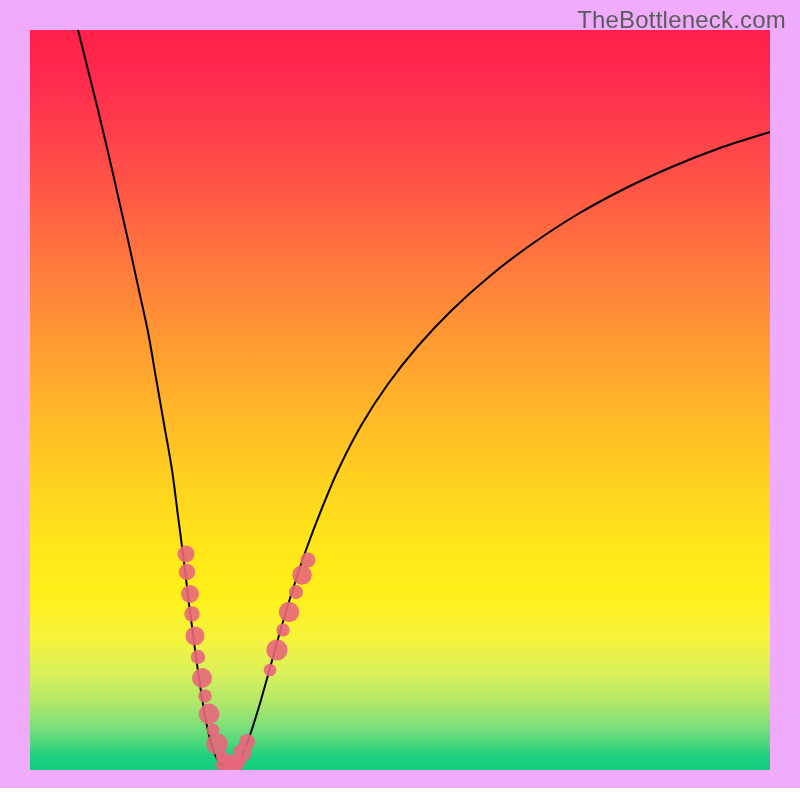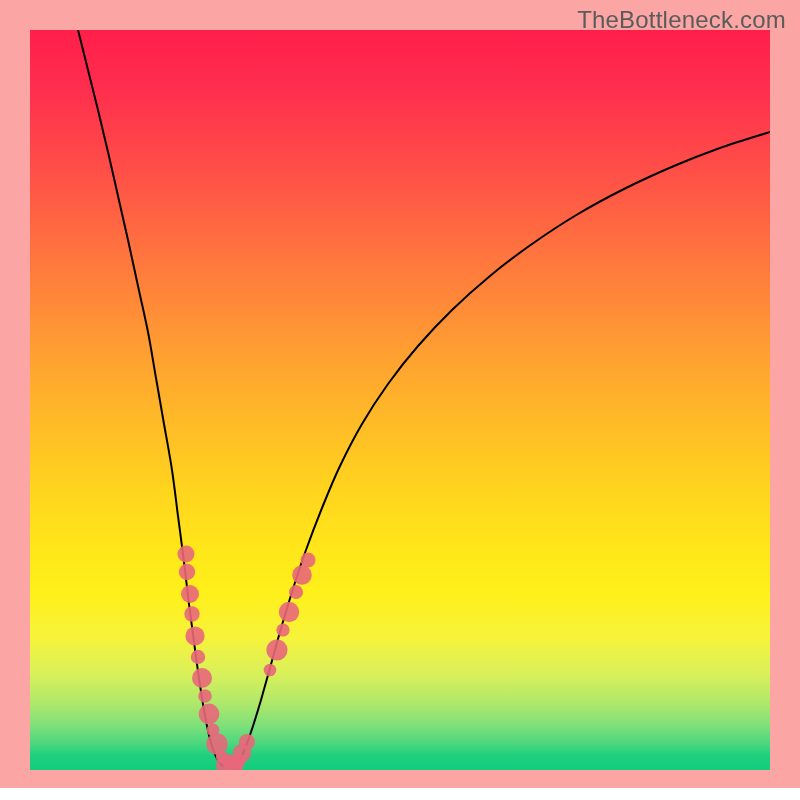--- a/index.html
+++ b/index.html
@@ -1,20 +1,20 @@
 <!DOCTYPE html>
 <html><head>
   <meta charset="utf-8">
   <style>
     * { margin: 0; padding: 0; box-sizing: border-box; }
     html, body { width: 800px; height: 800px; overflow: hidden; }
     .outer {
       width: 800px;
       height: 788px;
-      background: #fca5a5;
+      background: #f0abfc;
       position: relative;
     }
     .watermark {
       position: absolute;
       top: 6px;
       right: 14px;
       font-family: Arial, Helvetica, sans-serif;
       font-size: 24px;
       font-weight: 500;
       color: #5b5b5b;

